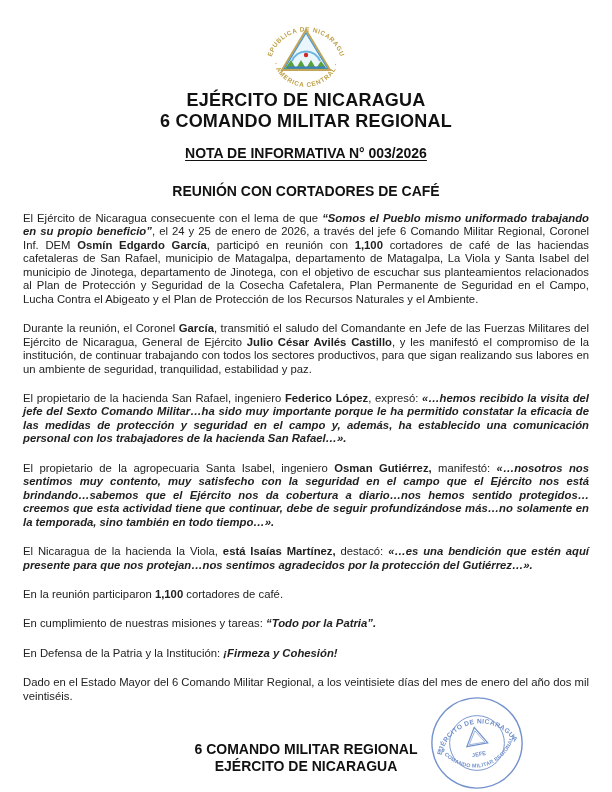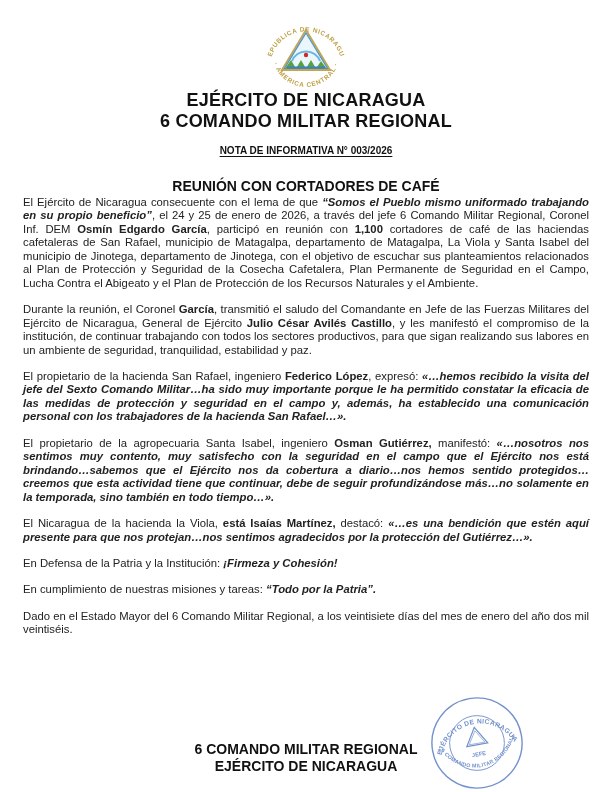--- a/index.html
+++ b/index.html
@@ -17,31 +17,31 @@
     display:flex;justify-content:center;
   }
   .emblem-wrap svg{width:104px;height:74px;}
   .header-block{
     position:absolute;top:90px;left:0;width:612px;text-align:center;
   }
   .title-line{
     font-size:18px;font-weight:700;line-height:21px;letter-spacing:.2px;color:#111;
   }
   .note-number{
-    margin-top:13px;font-size:10px;font-weight:700;color:#111;
+    margin-top:13px;font-size:14px;font-weight:700;color:#111;
   }
   .note-number span{text-decoration:underline;text-underline-offset:2px;}
   .subject-line{
     margin-top:22px;font-size:14px;font-weight:700;color:#111;
   }
   .doc-body{
     position:absolute;top:196px;left:23px;width:566px;
     font-size:11.3px;line-height:13.45px;text-align:justify;color:#222;
   }
-  .doc-body p{margin:0 0 13px 0;}
+  .doc-body p{margin:16px 0 13px 0;}
   .doc-body span.b{font-weight:700;}
   .doc-body span.bi{font-weight:700;font-style:italic;}
   .footer-block{
     position:absolute;top:741px;left:0;width:612px;text-align:center;
     font-size:14px;font-weight:700;line-height:16.5px;color:#111;
   }
   .stamp-wrap{
     position:absolute;top:690px;left:424px;width:106px;height:106px;opacity:.85;
   }
   .stamp-wrap svg{width:106px;height:106px;transform:rotate(-10deg);}
@@ -81,22 +81,23 @@
     <div class="note-number"><span>NOTA DE INFORMATIVA N° 003/2026</span></div>
     <div class="subject-line">REUNIÓN CON CORTADORES DE CAFÉ</div>
   </div>
 
   <div class="doc-body">
       <p><span>El Ejército de Nicaragua consecuente con el lema de que </span><span class="bi">“Somos el Pueblo mismo uniformado trabajando en su propio beneficio”</span><span>, el 24 y 25 de enero de 2026, a través del jefe 6 Comando Militar Regional, Coronel Inf. DEM </span><span class="b">Osmín Edgardo García</span><span>, participó en reunión con </span><span class="b">1,100</span><span> cortadores de café de las haciendas cafetaleras de San Rafael,  municipio de Matagalpa, departamento de Matagalpa, La Viola y Santa Isabel del municipio de Jinotega, departamento de Jinotega, con el objetivo de escuchar sus planteamientos relacionados al Plan de Protección y Seguridad de la Cosecha Cafetalera, Plan Permanente de Seguridad en el Campo, Lucha Contra el Abigeato y el Plan de Protección de los Recursos Naturales y el Ambiente.</span></p>
       <p><span>Durante la reunión, el Coronel </span><span class="b">García</span><span>, transmitió el saludo del Comandante en Jefe de las Fuerzas Militares del Ejército de Nicaragua, General de Ejército </span><span class="b">Julio César Avilés Castillo</span><span>, y les manifestó el compromiso de la institución, de continuar trabajando con todos los sectores productivos, para que sigan realizando sus labores en un ambiente de seguridad, tranquilidad, estabilidad y paz.</span></p>
       <p><span>El propietario de la hacienda San Rafael, ingeniero </span><span class="b">Federico López</span><span>, expresó: </span><span class="bi">«…hemos recibido la visita del jefe del Sexto Comando Militar…ha sido muy importante porque le ha permitido constatar la eficacia de las medidas de protección y seguridad en el campo y, además, ha establecido una comunicación personal con los trabajadores de la hacienda San Rafael…».</span></p>
       <p><span>El propietario de la agropecuaria Santa Isabel, ingeniero </span><span class="b">Osman Gutiérrez,</span><span> manifestó: </span><span class="bi">«…nosotros nos sentimos muy contento, muy satisfecho con la seguridad en el campo que el Ejército nos está brindando…sabemos que el Ejército nos da cobertura a diario…nos hemos sentido protegidos…creemos que esta actividad tiene que continuar, debe de seguir profundizándose más…no solamente en la temporada, sino también en todo tiempo…».</span></p>
       <p><span>El Nicaragua de la hacienda la Viola, </span><span class="b">está Isaías Martínez,</span><span> destacó: </span><span class="bi">«…es una bendición que estén aquí presente para que nos protejan…nos sentimos agradecidos por la protección del Gutiérrez…».</span></p>
+      <p><span>En la reunión participaron </span><span class="b">1,100</span><span> cortadores de café.</span></p>
+      <p><span>En cumplimiento de nuestras misiones y tareas: </span><span class="bi">“Todo por la Patria”.</span></p>
       <p><span>En Defensa de la Patria y la Institución: </span><span class="bi">¡Firmeza y Cohesión!</span></p>
-      <p><span>En cumplimiento de nuestras misiones y tareas: </span><span class="bi">“Todo por la Patria”.</span></p>
       <p><span>Dado en el Estado Mayor del 6 Comando Militar Regional, a los veintisiete días del mes de enero del año dos mil veintiséis.</span></p>
     </div>
 
   <div class="footer-block">
     <div>6 COMANDO MILITAR REGIONAL</div>
     <div>EJÉRCITO DE NICARAGUA</div>
   </div>
 
   <div class="stamp-wrap">
     <svg viewBox="0 0 120 120" xmlns="http://www.w3.org/2000/svg">

